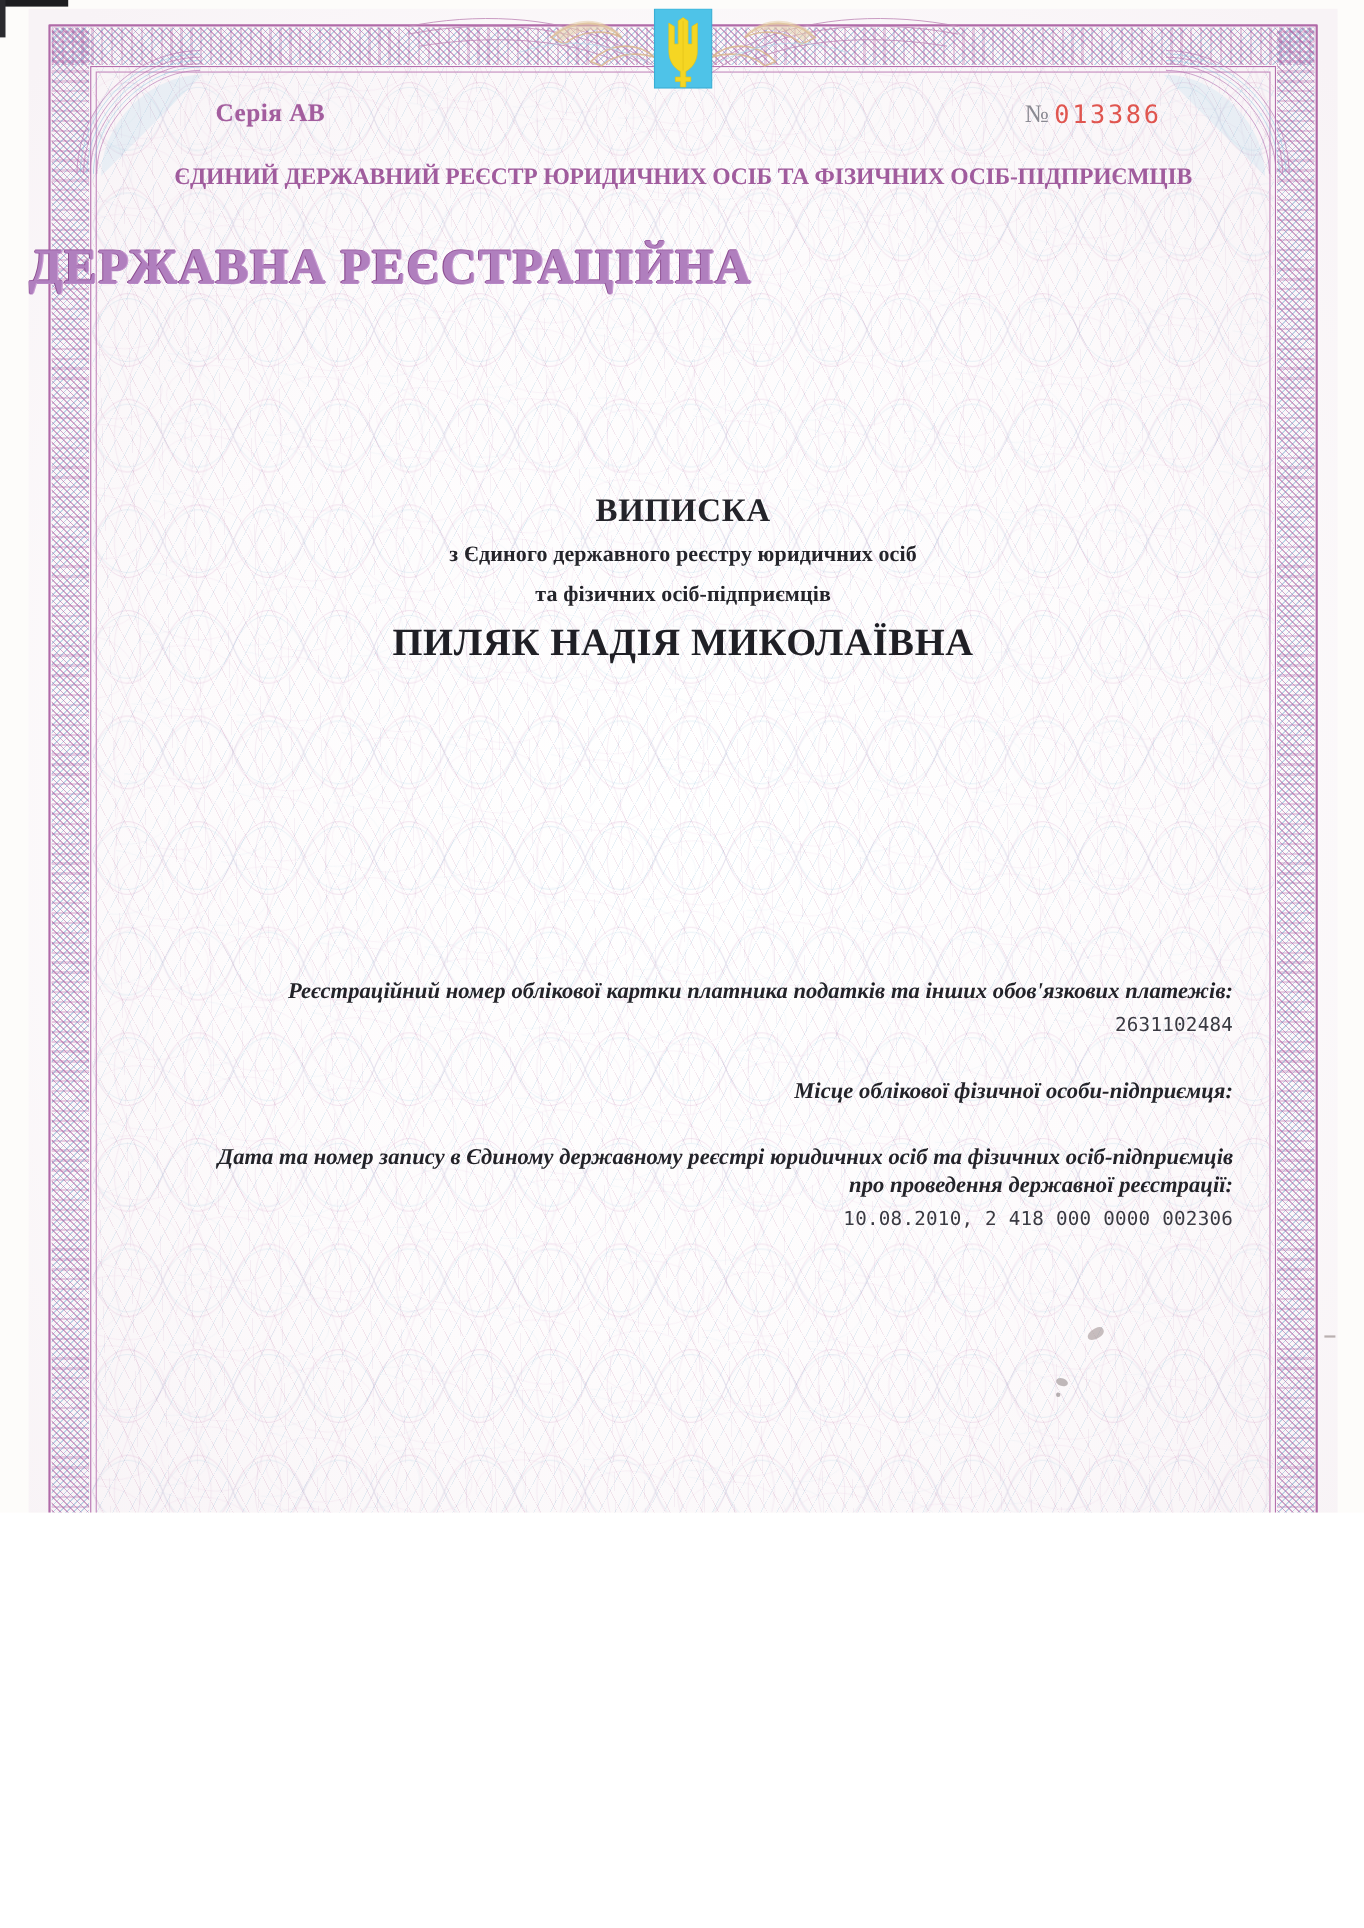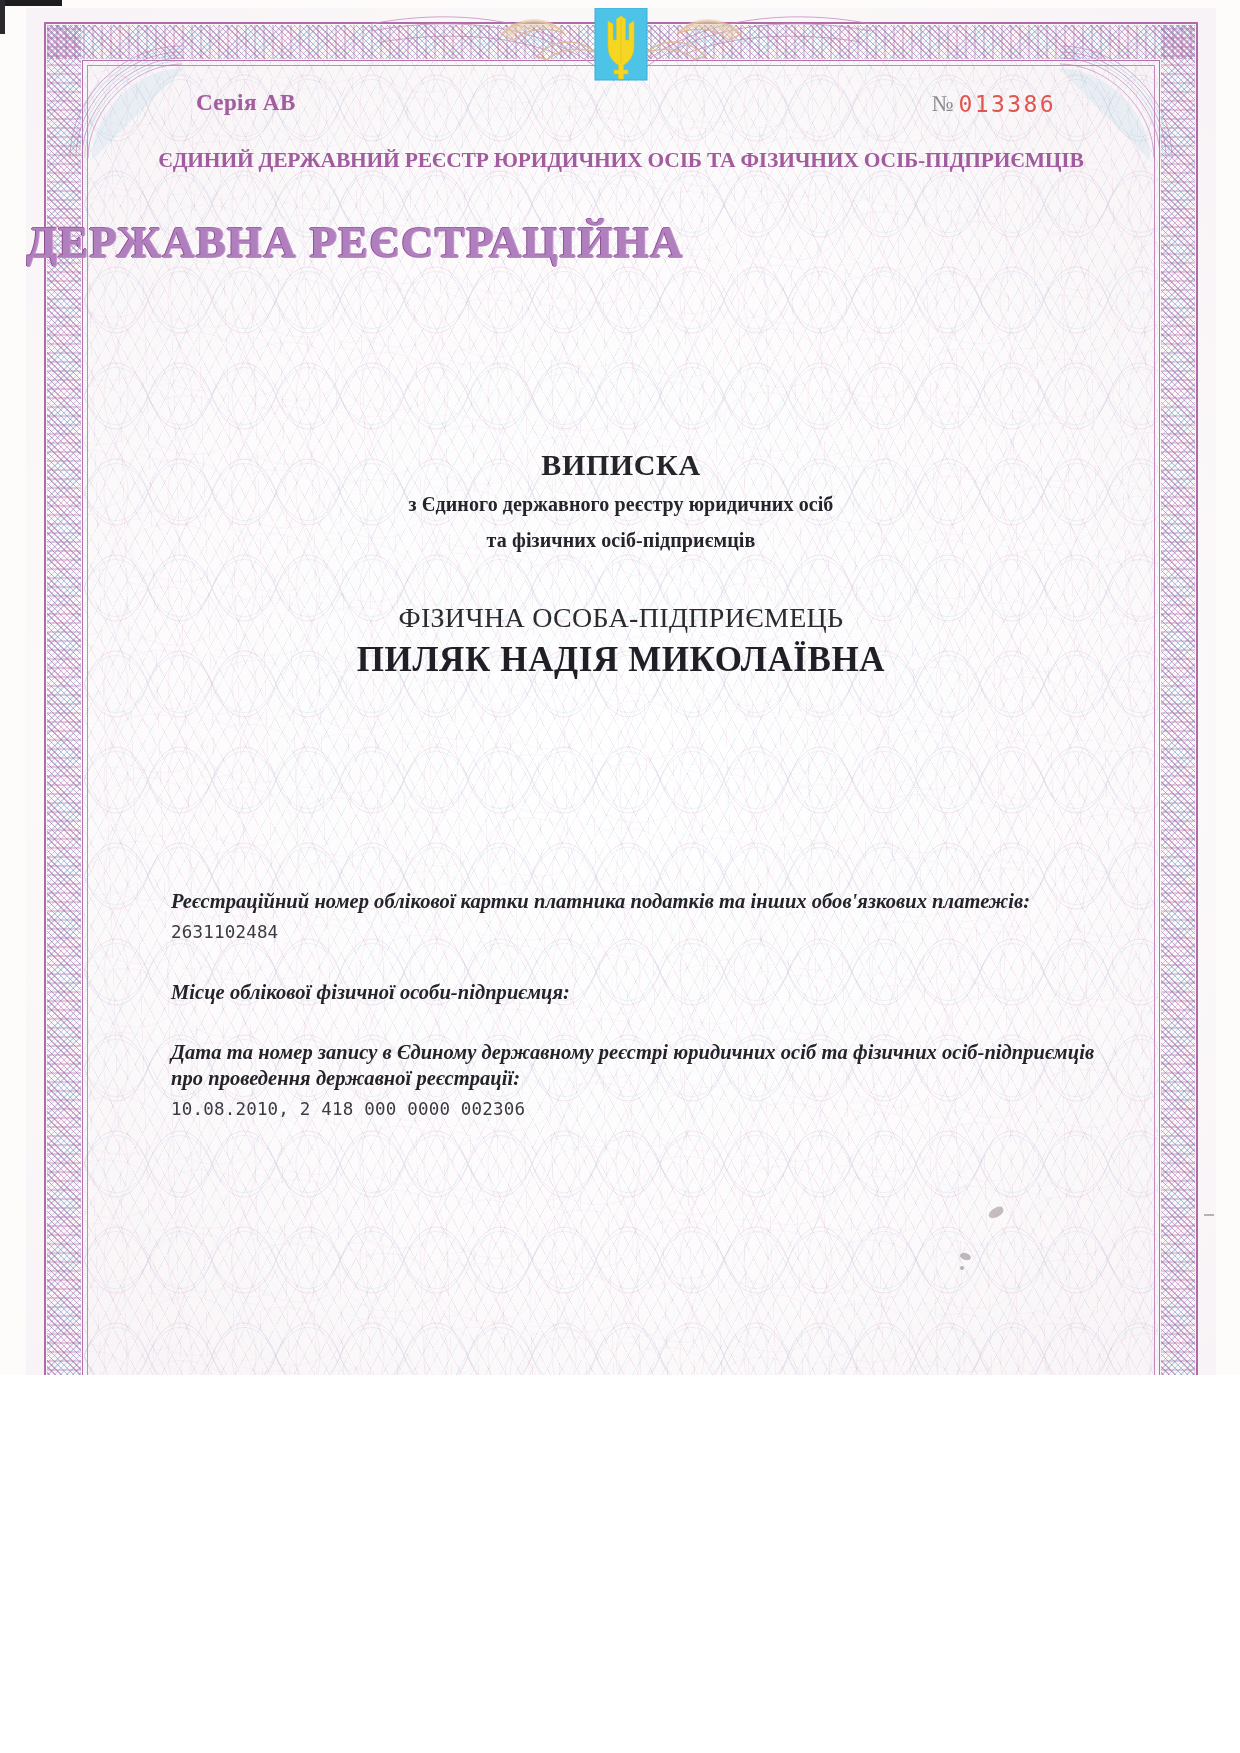--- a/index.html
+++ b/index.html
@@ -287,21 +287,21 @@
   }
 
   
   .fields {
     position: absolute;
     left: 145px;
     right: 95px;
     top: 880px;
     z-index: 20;
   }
-  .field { margin-bottom: 34px; }
+  .field { margin-bottom: 34px; text-align: right; }
   .field-label {
     font-family: "Liberation Serif", serif;
     font-style: italic;
     font-weight: 700;
     font-size: 20.5px;
     line-height: 26px;
     color: #232329;
     letter-spacing: 0.05px;
   }
   .field-value {
@@ -485,21 +485,20 @@
     <div class="registry-line">ЄДИНИЙ ДЕРЖАВНИЙ РЕЄСТР ЮРИДИЧНИХ ОСІБ ТА ФІЗИЧНИХ ОСІБ-ПІДПРИЄМЦІВ</div>
 
     <div class="main-title">
       <span class="l1">ДЕРЖАВНА РЕЄСТРАЦІЙНА</span>
     </div>
 
     <div class="doc-body">
       <div class="vypyska">ВИПИСКА</div>
       <div class="sub1">з Єдиного державного реєстру юридичних осіб</div>
       <div class="sub2">та фізичних осіб-підприємців</div>
-      <div class="fop-type">ФІЗИЧНА ОСОБА-ПІДПРИЄМЕЦЬ</div>
       <div class="fop-name">ПИЛЯК НАДІЯ МИКОЛАЇВНА</div>
     </div>
 
     <div class="fields">
       <div class="field">
         <div class="field-label">Реєстраційний номер облікової картки платника податків та інших обов'язкових платежів:</div>
         <div class="field-value">2631102484</div>
       </div>
       <div class="field">
         <div class="field-label">Місце облікової фізичної особи-підприємця:</div>

